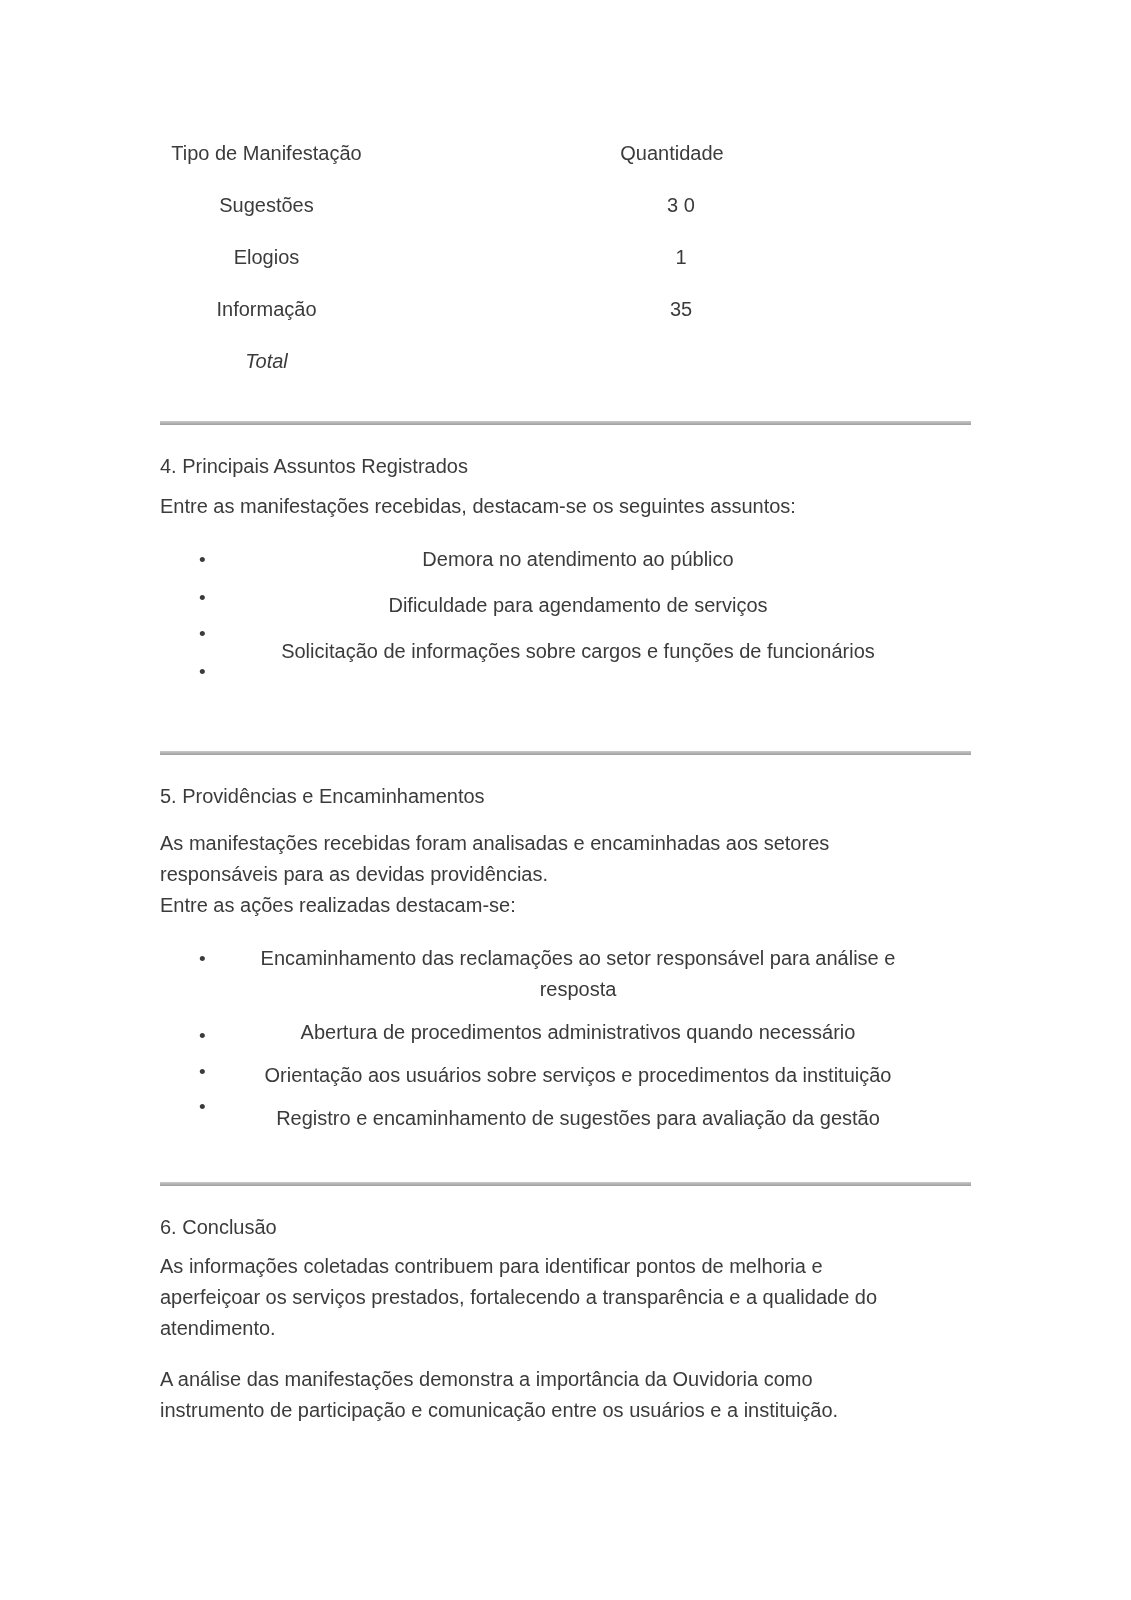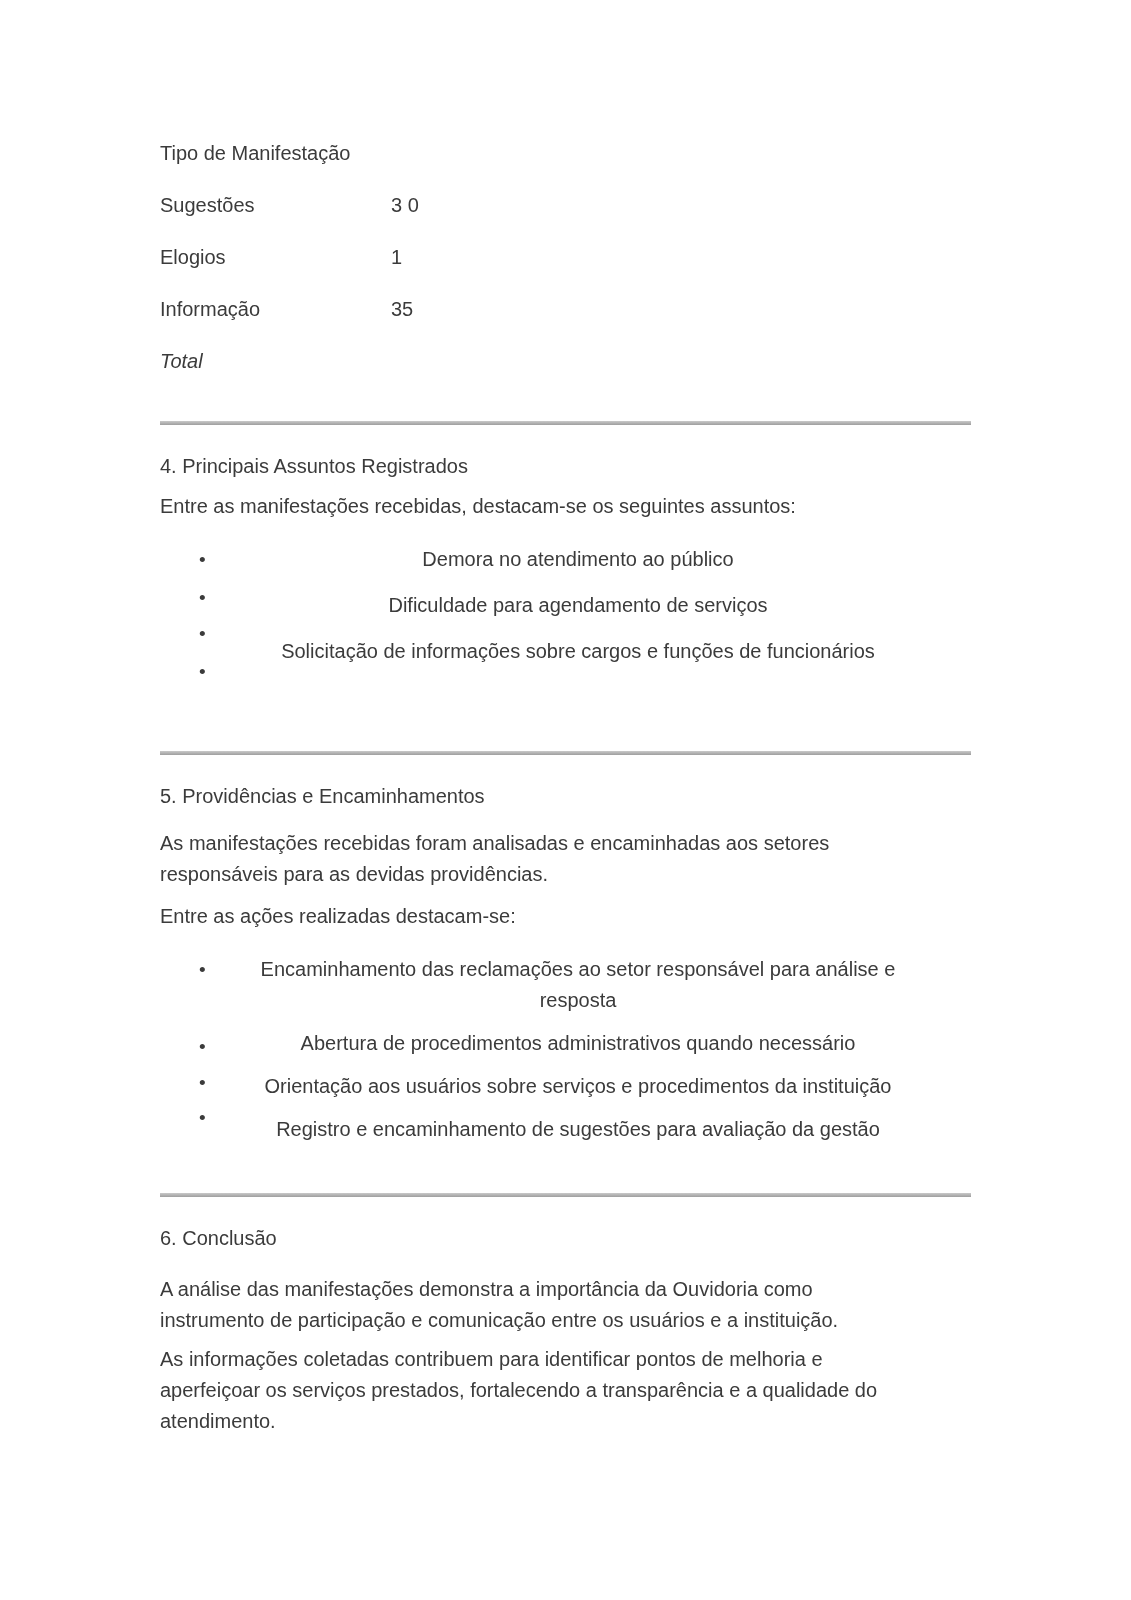--- a/index.html
+++ b/index.html
@@ -27,41 +27,41 @@
   }
 
   
   .man-table { width: 100%; }
   .t-row {
     display: grid;
     grid-template-columns: 213px 1fr;
     margin-bottom: 21px;
   }
   .t-row:last-child { margin-bottom: 0; font-style: italic; }
-  .t-cell { display: block; white-space: pre; }
+  .t-cell { display: block; white-space: pre; text-align: center; }
   .t-val { padding-left: 18px; }
 
   
   .divider {
     border: 0;
     height: 4px;
     width: 100%;
     background: linear-gradient(var(--divider-highlight), var(--divider));
     margin: 0;
   }
   .d1 { margin-top: 44px; }
   .d2 { margin-top: 38px; }
   .d3 { margin-top: 48px; }
 
   
   .sec-title { margin: 26px 0 0 0; }
   .para { margin: 10px 0 0 0; max-width: 730px; }
   .p-intro4 { margin-top: 9px; }
   .p5a { margin-top: 16px; }
-  .p5b { margin-top: 11px; }
+  .p5b { margin-top: 0; }
   .p6a { margin-top: 20px; }
   .p6b { margin-top: 8px; }
 
   
   .doc-list {
     list-style: none;
     margin: 22px 0 0 0;
     padding: 0 0 0 30px;
   }
   .doc-list .li {
@@ -85,20 +85,21 @@
   .list-acoes .li:nth-child(4) .bullet { transform: translateY(-12px); }
 </style>
 </head>
 <body>
 
 <div class="page">
 
   <div class="man-table">
     <div class="t-row">
       <span class="t-cell">Tipo de Manifestação</span>
+      <span class="t-cell">Quantidade</span>
     </div>
     <div class="t-row">
       <span class="t-cell">Sugestões</span>
       <span class="t-cell t-val">3 0</span>
     </div>
     <div class="t-row">
       <span class="t-cell">Elogios</span>
       <span class="t-cell t-val">1</span>
     </div>
     <div class="t-row">
@@ -158,17 +159,17 @@
         <span class="bullet">•</span>
         <span class="li-text">Registro e encaminhamento de sugestões para avaliação da gestão</span>
       </li>
     </ul>
   </div>
 
   <hr class="divider d3">
 
   <div class="section">
     <div class="sec-title">6. Conclusão</div>
+    <p class="para p6b">As informações coletadas contribuem para identificar pontos de melhoria e aperfeiçoar os serviços prestados, fortalecendo a transparência e a qualidade do atendimento.</p>
     <p class="para p6a">A análise das manifestações demonstra a importância da Ouvidoria como instrumento de participação e comunicação entre os usuários e a instituição.</p>
-    <p class="para p6b">As informações coletadas contribuem para identificar pontos de melhoria e aperfeiçoar os serviços prestados, fortalecendo a transparência e a qualidade do atendimento.</p>
   </div>
 
 </div>
 
 </body></html>

